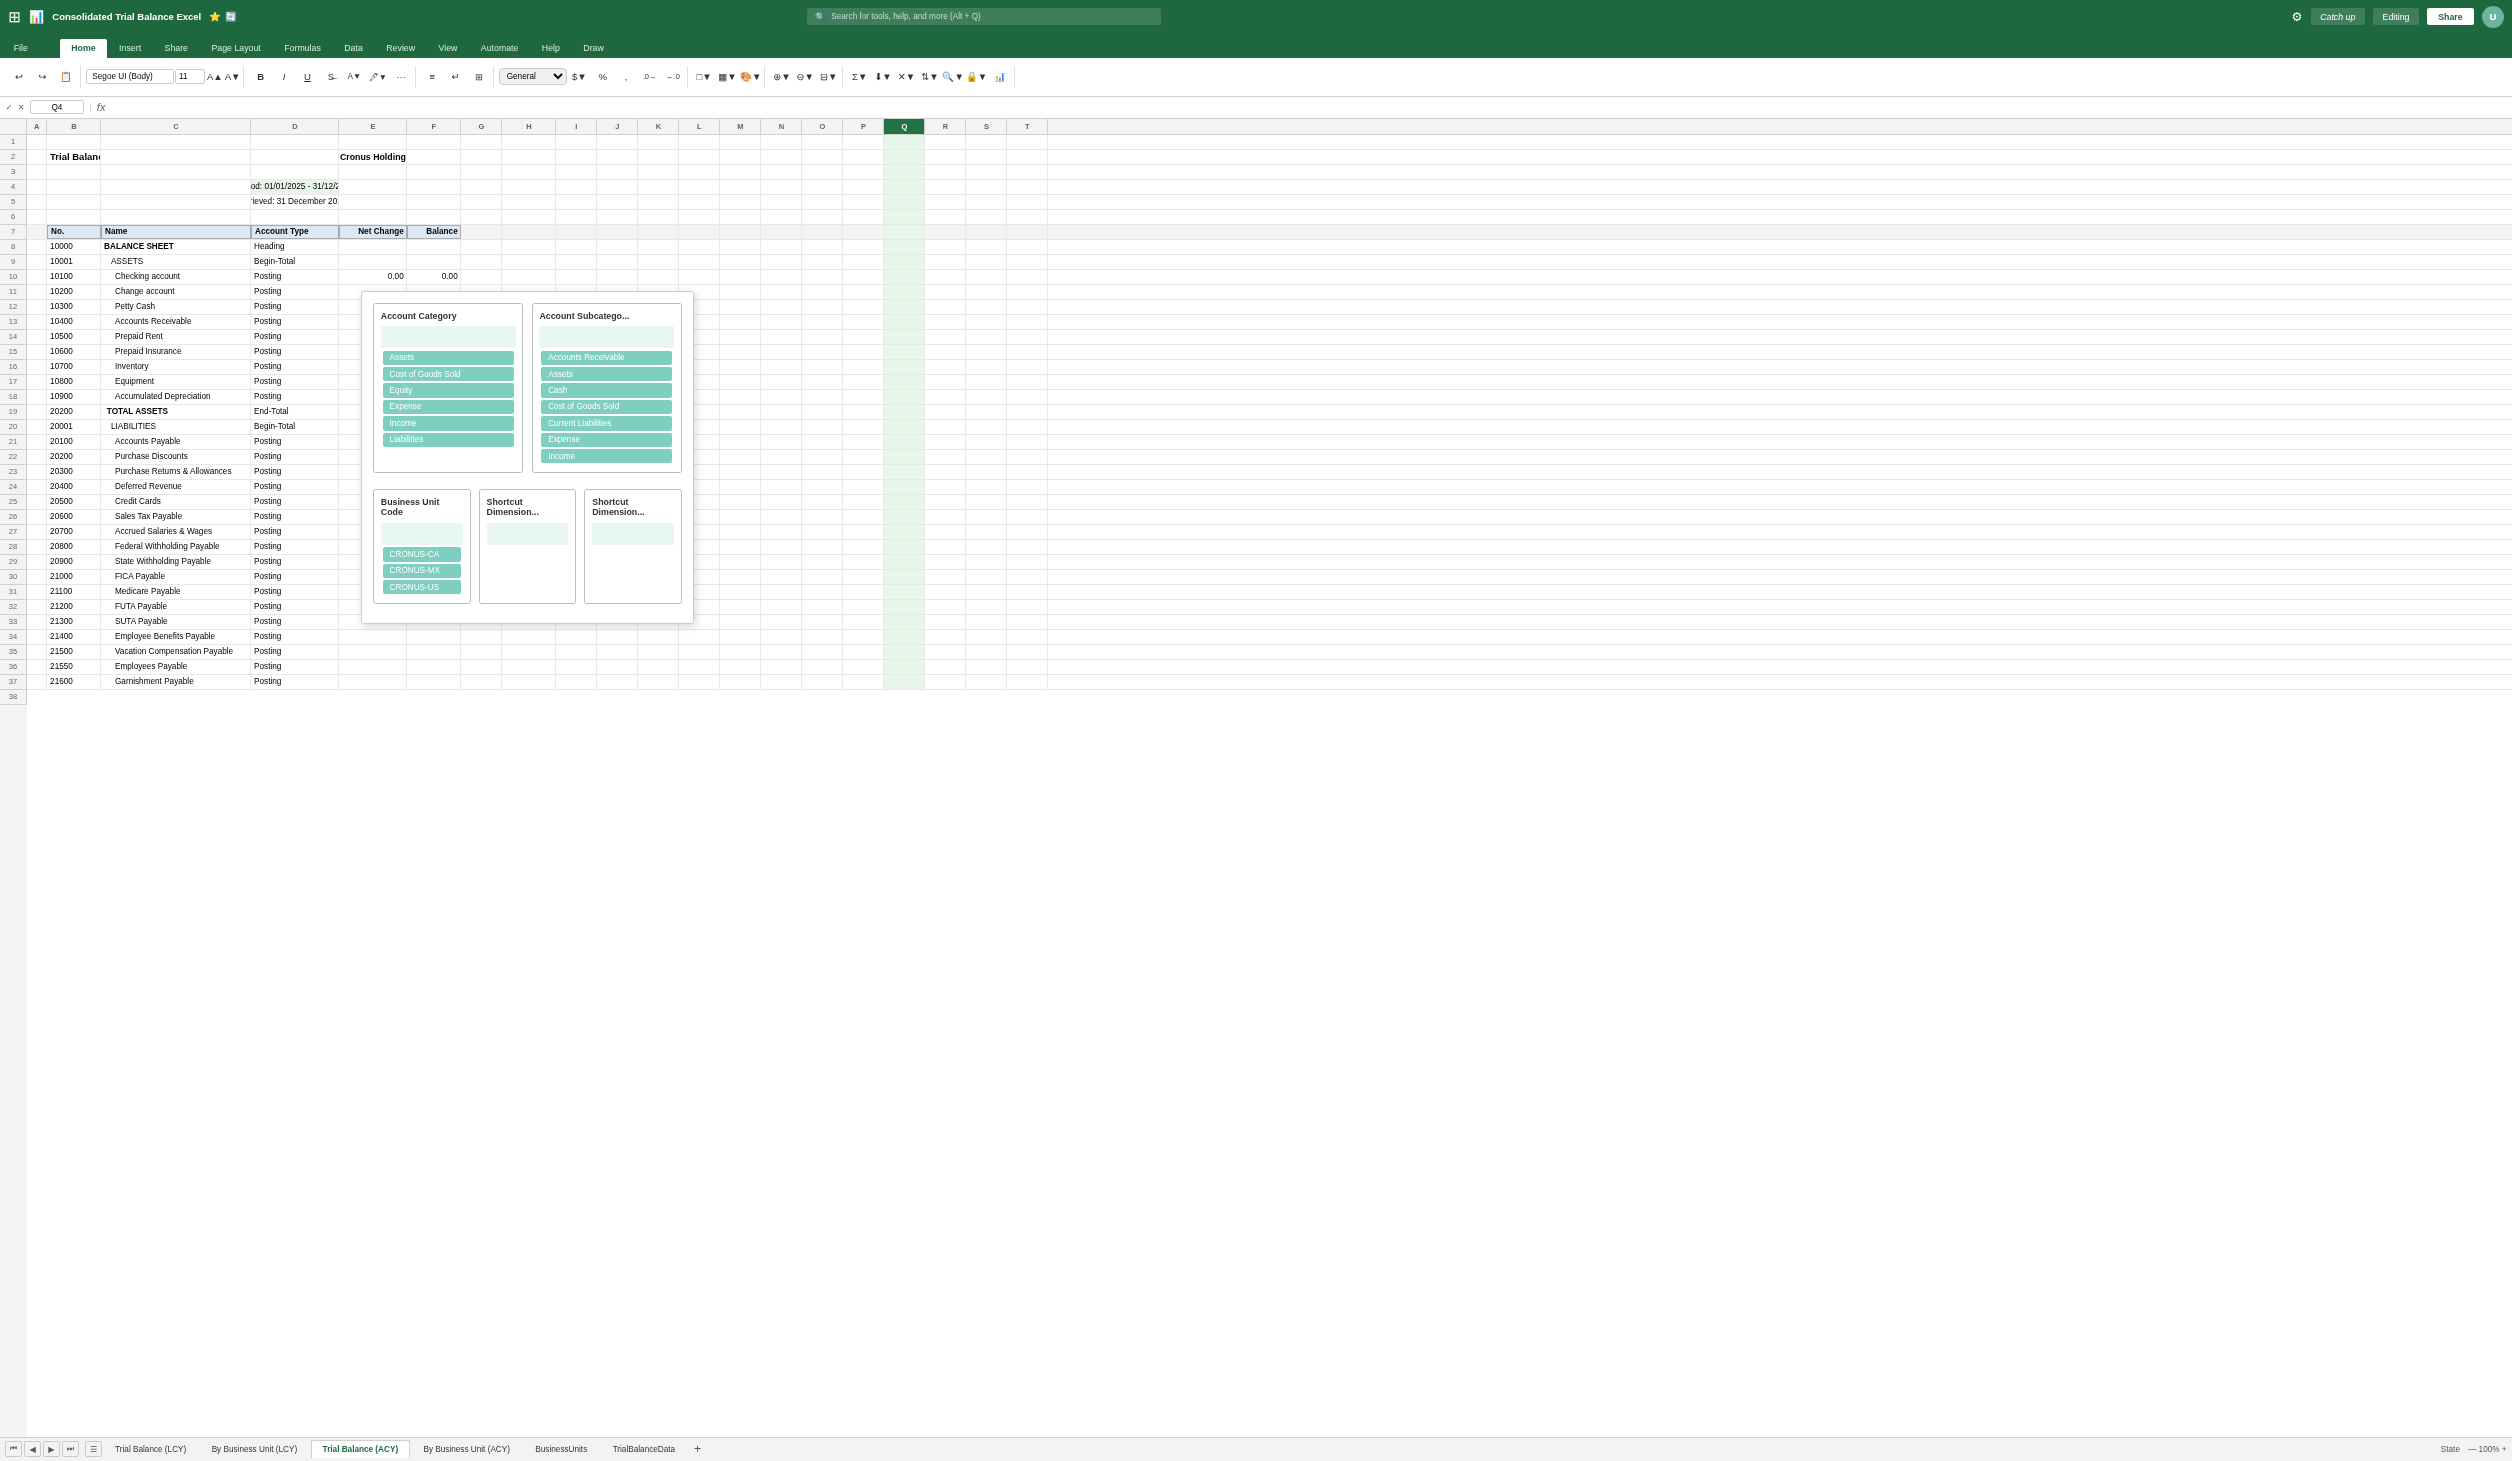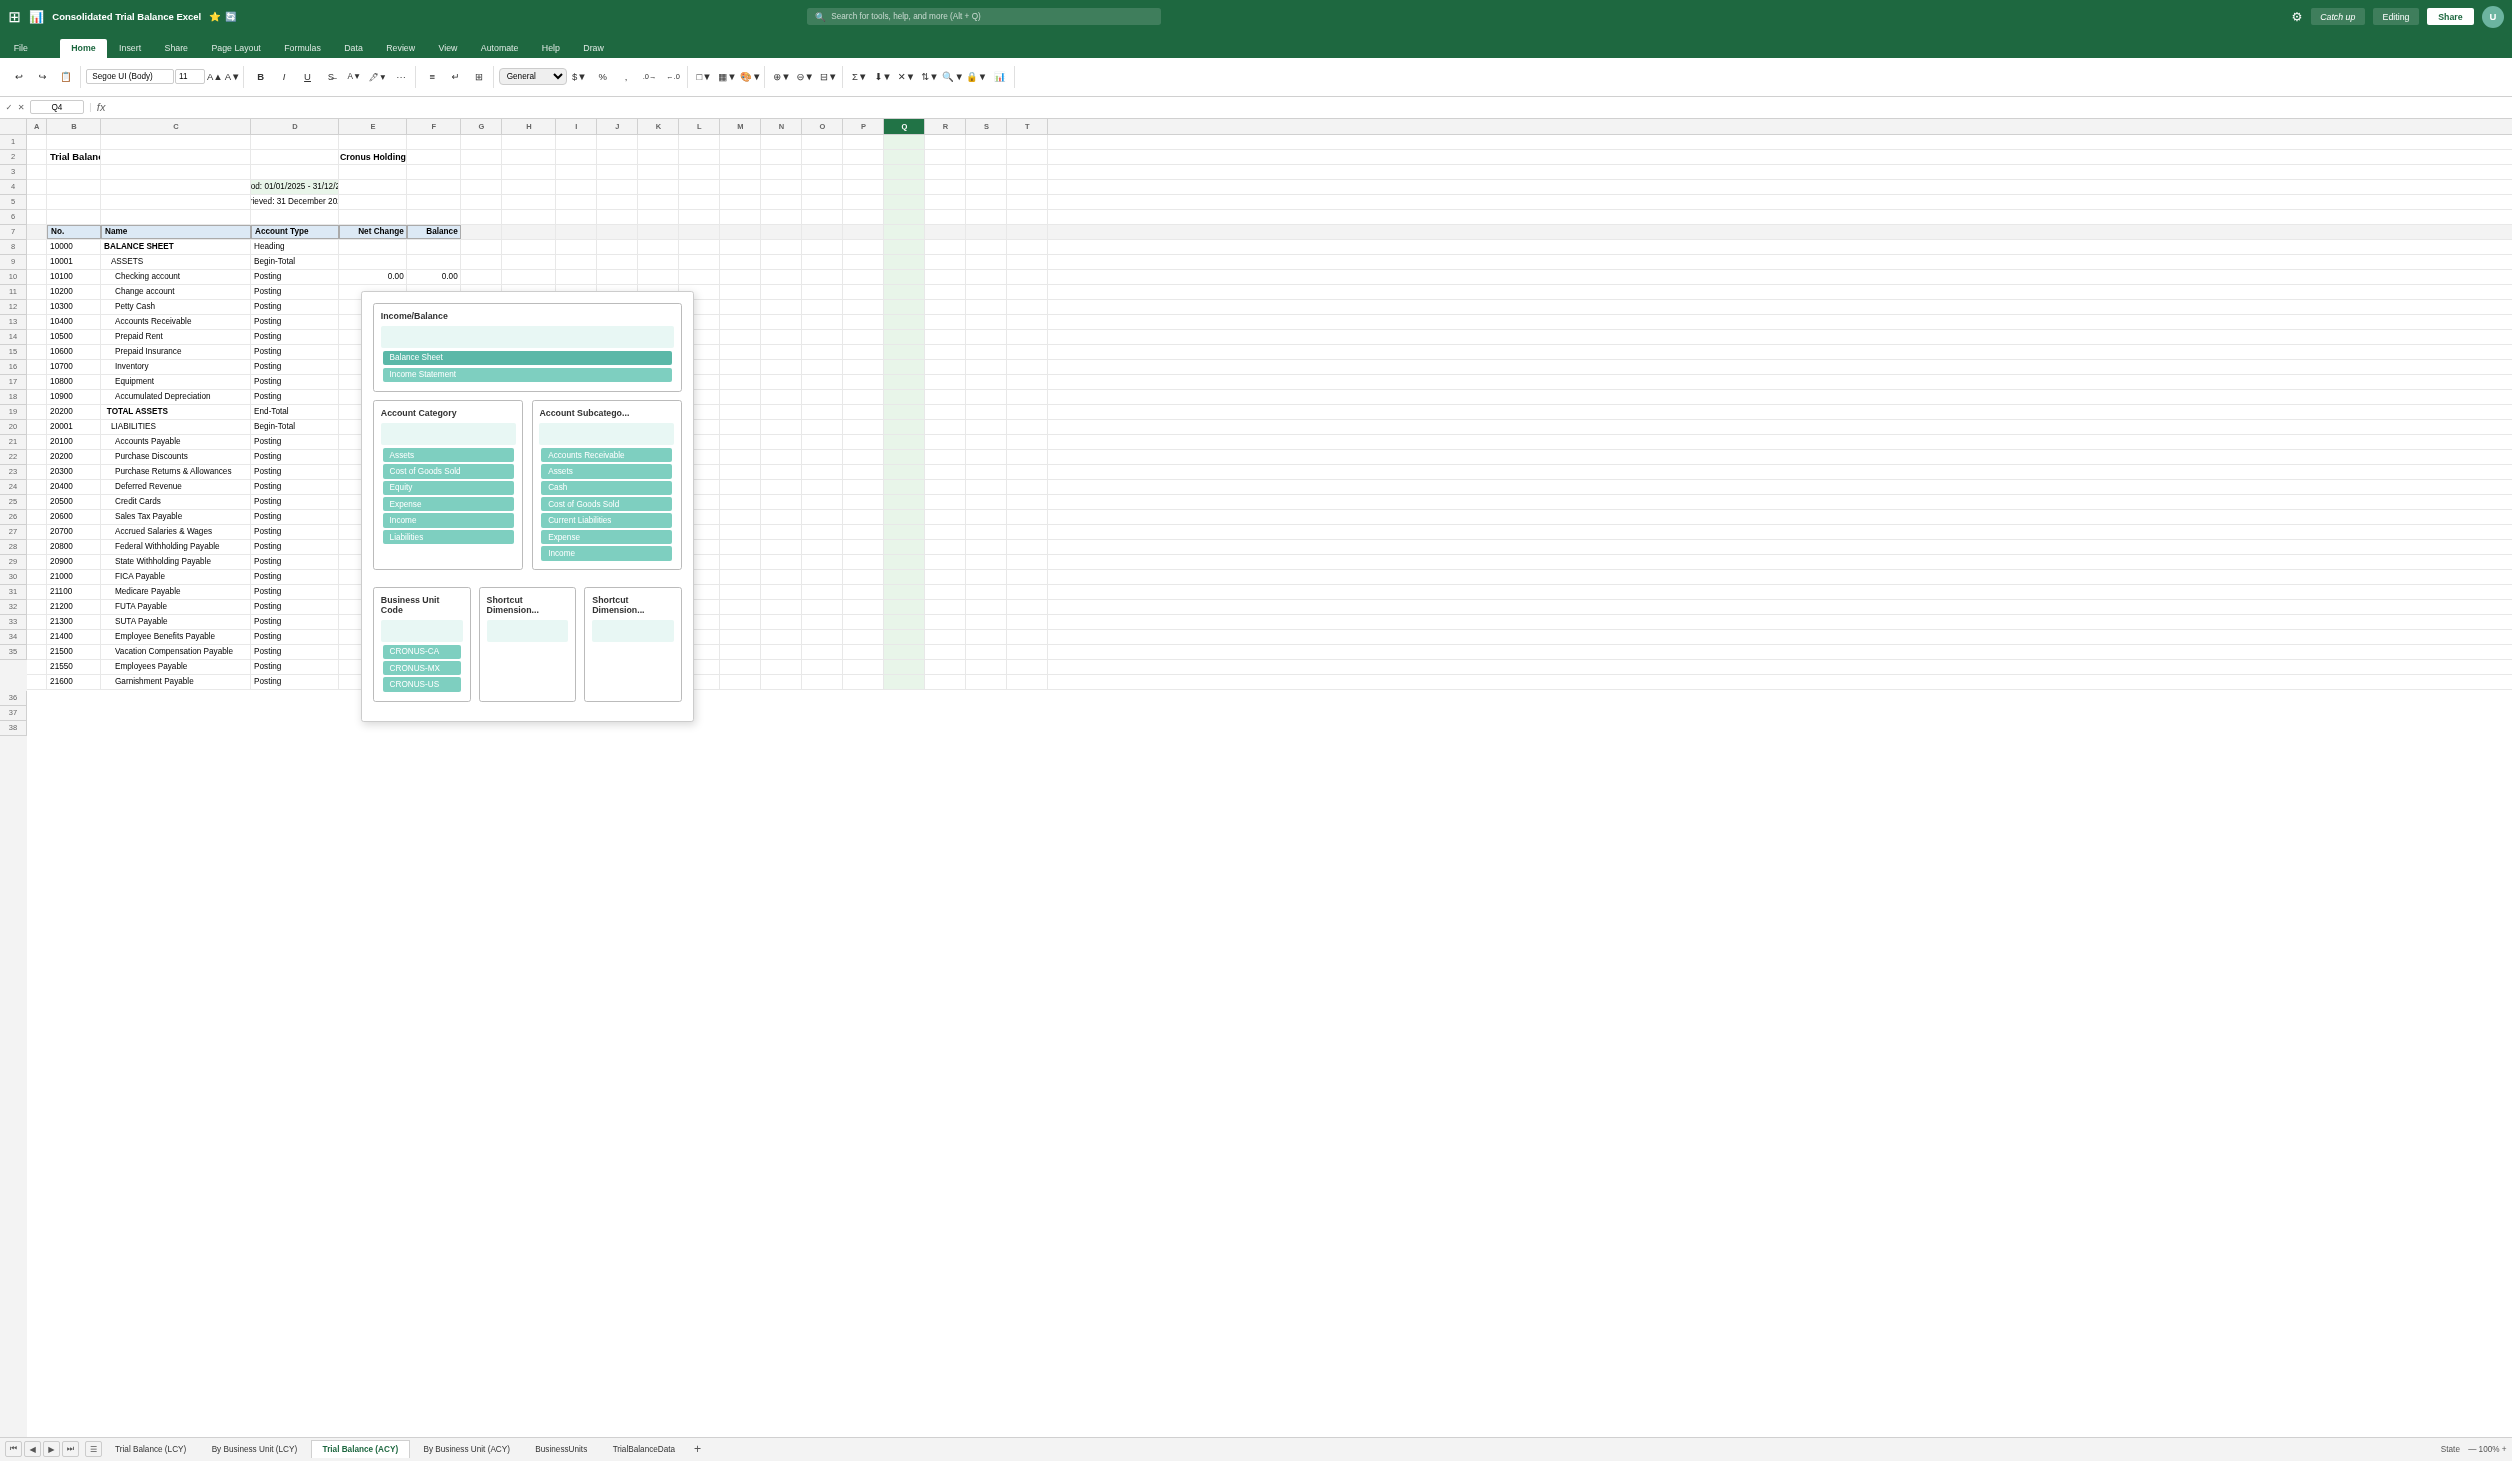--- a/index.html
+++ b/index.html
@@ -483,21 +483,21 @@
     <div class="row-num" style="height:15px;">26</div>
     <div class="row-num" style="height:15px;">27</div>
     <div class="row-num" style="height:15px;">28</div>
     <div class="row-num" style="height:15px;">29</div>
     <div class="row-num" style="height:15px;">30</div>
     <div class="row-num" style="height:15px;">31</div>
     <div class="row-num" style="height:15px;">32</div>
     <div class="row-num" style="height:15px;">33</div>
     <div class="row-num" style="height:15px;">34</div>
     <div class="row-num" style="height:15px;">35</div>
-    <div class="row-num" style="height:15px;margin-top:31px;">36</div>
+    <div class="row-num" style="height:15px;">36</div>
     <div class="row-num" style="height:15px;">37</div>
     <div class="row-num" style="height:15px;">38</div>
   </div>
 
   <div id="cells-area" style="position:relative; min-width:816px;">
 
     <div class="grid-row">
         <div class="cell col-a"></div>
         <div class="cell col-b"></div>
         <div class="cell col-c"></div>
@@ -1315,26 +1315,20 @@
         <div class="cell col-p"></div>
         <div class="cell col-q"></div>
         <div class="cell col-r"></div>
         <div class="cell col-s"></div>
         <div class="cell col-t"></div>
     </div>
   </div>
 
   <div id="filter-panel">
 
-    <div class="filter-section">
-      <div class="filter-section-title">Income/Balance</div>
-      <div class="filter-empty-box"></div>
-      <div class="filter-chip" style="display:block;margin-bottom:2.7px;">Balance Sheet</div>
-      <div class="filter-chip light" style="display:block;">Income Statement</div>
-    </div>
 
     <div style="display:flex;gap:8.2px;margin-bottom:8.2px;">
       <div class="filter-section" style="flex:1;">
         <div class="filter-section-title">Account Category</div>
         <div class="filter-empty-box"></div>
         <div class="filter-chip light" style="display:block;margin-bottom:2px;">Assets</div>
         <div class="filter-chip light" style="display:block;margin-bottom:2px;">Cost of Goods Sold</div>
         <div class="filter-chip light" style="display:block;margin-bottom:2px;">Equity</div>
         <div class="filter-chip light" style="display:block;margin-bottom:2px;">Expense</div>
         <div class="filter-chip light" style="display:block;margin-bottom:2px;">Income</div>

